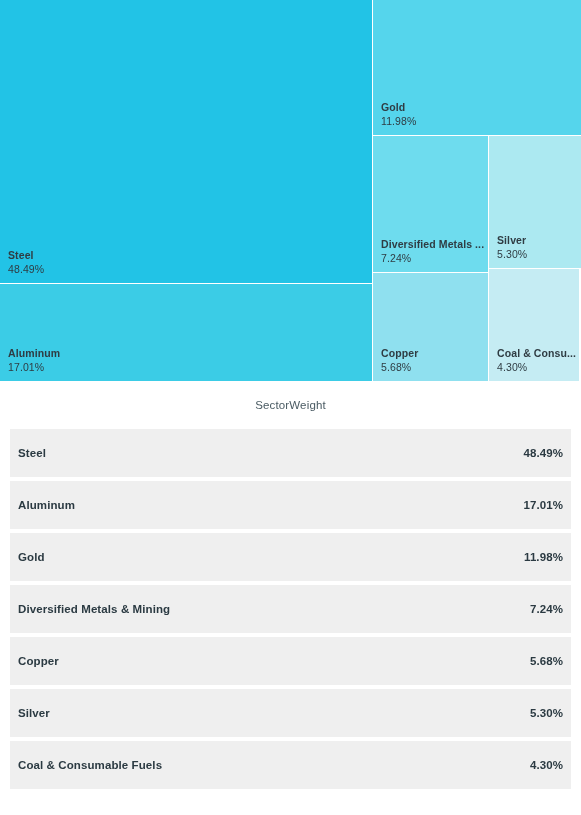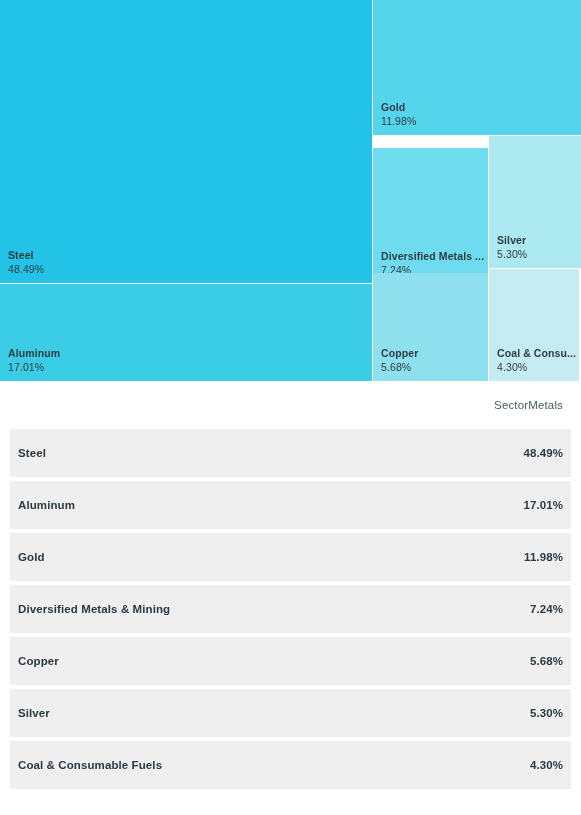--- a/index.html
+++ b/index.html
@@ -51,21 +51,21 @@
   }
 
   
   .table-wrap {
     width: 581px;
     padding: 0 10px 0 10px;
     box-sizing: border-box;
   }
   .table-head {
     display: flex;
-    justify-content: flex-end;
+    justify-content: center;
     align-items: center;
     height: 48px;
     padding: 0 8px;
     box-sizing: border-box;
   }
   .table-head .th {
     font-size: 11.5px;
     font-weight: 400;
     color: #4a5b63;
     letter-spacing: 0.15px;
@@ -113,21 +113,21 @@
         <span class="tile-name">Aluminum</span>
         <span class="tile-value">17.01%</span>
       </div>
     </div>
     <div class="tile" style="left: 373px; top: 0px; width: 208px; height: 135px; background: rgb(85, 213, 236);">
       <div class="tile-labels">
         <span class="tile-name">Gold</span>
         <span class="tile-value">11.98%</span>
       </div>
     </div>
-    <div class="tile" style="left: 373px; top: 148px; width: 115px; height: 136px; background: rgb(110, 220, 238);">
+    <div class="tile" style="left: 373px; top: 136px; width: 115px; height: 136px; background: rgb(110, 220, 238);">
       <div class="tile-labels">
         <span class="tile-name">Diversified Metals ...</span>
         <span class="tile-value">7.24%</span>
       </div>
     </div>
     <div class="tile" style="left: 489px; top: 136px; width: 92px; height: 132px; background: rgb(172, 233, 241);">
       <div class="tile-labels">
         <span class="tile-name">Silver</span>
         <span class="tile-value">5.30%</span>
       </div>
@@ -142,21 +142,21 @@
       <div class="tile-labels">
         <span class="tile-name">Coal &amp; Consu...</span>
         <span class="tile-value">4.30%</span>
       </div>
     </div>
   </div>
 
 <div class="table-wrap">
   <div class="table-head">
     <span class="th">Sector</span>
-    <span class="th">Metals</span>
+    <span class="th">Weight</span>
   </div>
   <div class="table-rows" id="table-body">
       <div class="trow">
         <span class="cell-sector">Steel</span>
         <span class="cell-weight">48.49%</span>
       </div>
       <div class="trow">
         <span class="cell-sector">Aluminum</span>
         <span class="cell-weight">17.01%</span>
       </div>

